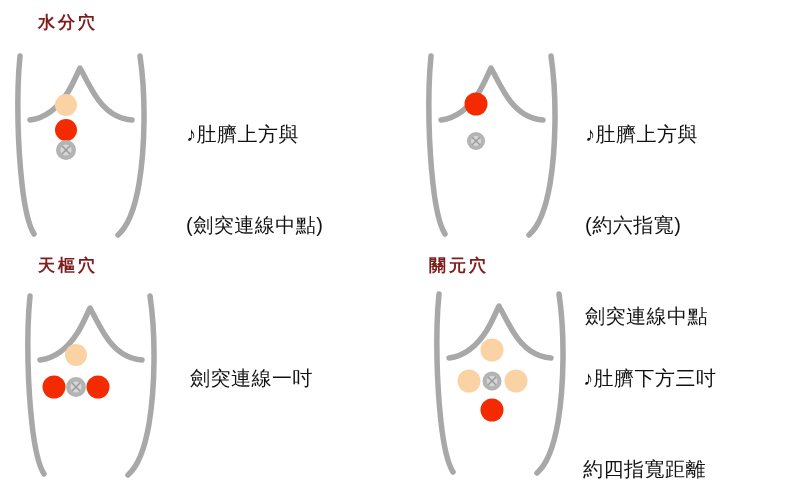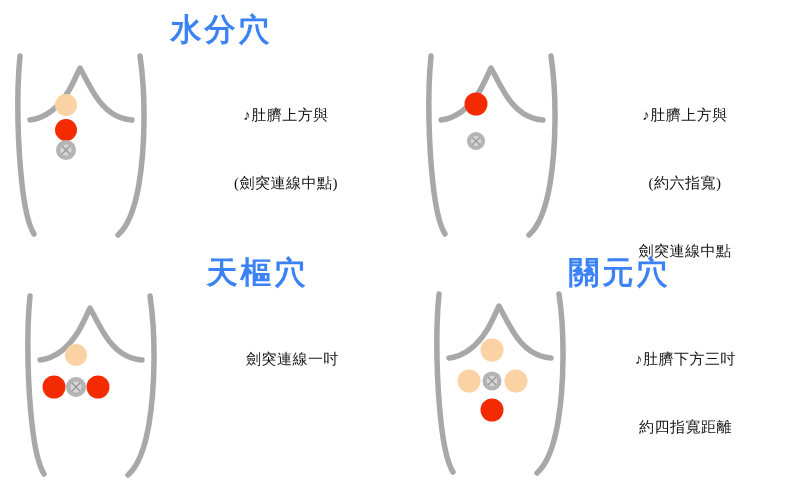--- a/index.html
+++ b/index.html
@@ -24,52 +24,52 @@
   }
 
   
   .panel {
     position: absolute;
     width: 405px;
     height: 242px;
   }
   .panel.p0 { left: 0;   top: 0;   }
   .panel.p1 { left: 405px; top: 0; }
-  .panel.p2 { left: 0;   top: 243px; padding-left: 24px; }
+  .panel.p2 { left: 0;   top: 243px; }
   .panel.p3 { left: 405px; top: 243px; }
 
   
   .panel-title {
     position: absolute;
     top: 14px;
     width: 100%;
-    text-align: center;
-    font-size: 31px;
+    text-align: left;
+    font-size: 17px;
     font-weight: 700;
     letter-spacing: 3px;
     line-height: 1;
-    color: #3b82f6;
+    color: #7f1d1d;
     font-family: "DejaVu Sans", "Liberation Sans", sans-serif;
     white-space: nowrap;
   }
   .panel.p0 .panel-title,
   .panel.p2 .panel-title { padding-left: 38px; box-sizing: border-box; }
   .panel.p1 .panel-title,
   .panel.p3 .panel-title { padding-left: 24px; box-sizing: border-box; }
 
   
   .caption {
     position: absolute;
-    font-size: 15px;
+    font-size: 20px;
     line-height: 1.52;
     color: #111111;
-    text-align: center;
+    text-align: left;
     letter-spacing: 0.5px;
     white-space: pre;
-    font-family: Liberation Serif, serif;
+    font-family: Liberation Sans, sans-serif;
   }
   .panel.p0 .caption { left: 186px; top: 58px; width: 200px; }
   .panel.p1 .caption { left: 180px; top: 58px; width: 200px; }
   .panel.p2 .caption { left: 190px; top: 302px; width: 205px; }
   .panel.p3 .caption { left: 178px; top: 302px; width: 205px; }
   .panel.p2 .caption, .panel.p3 .caption { top: 59px; }
 
   .caption .cap-line { display: block; }
 
   

